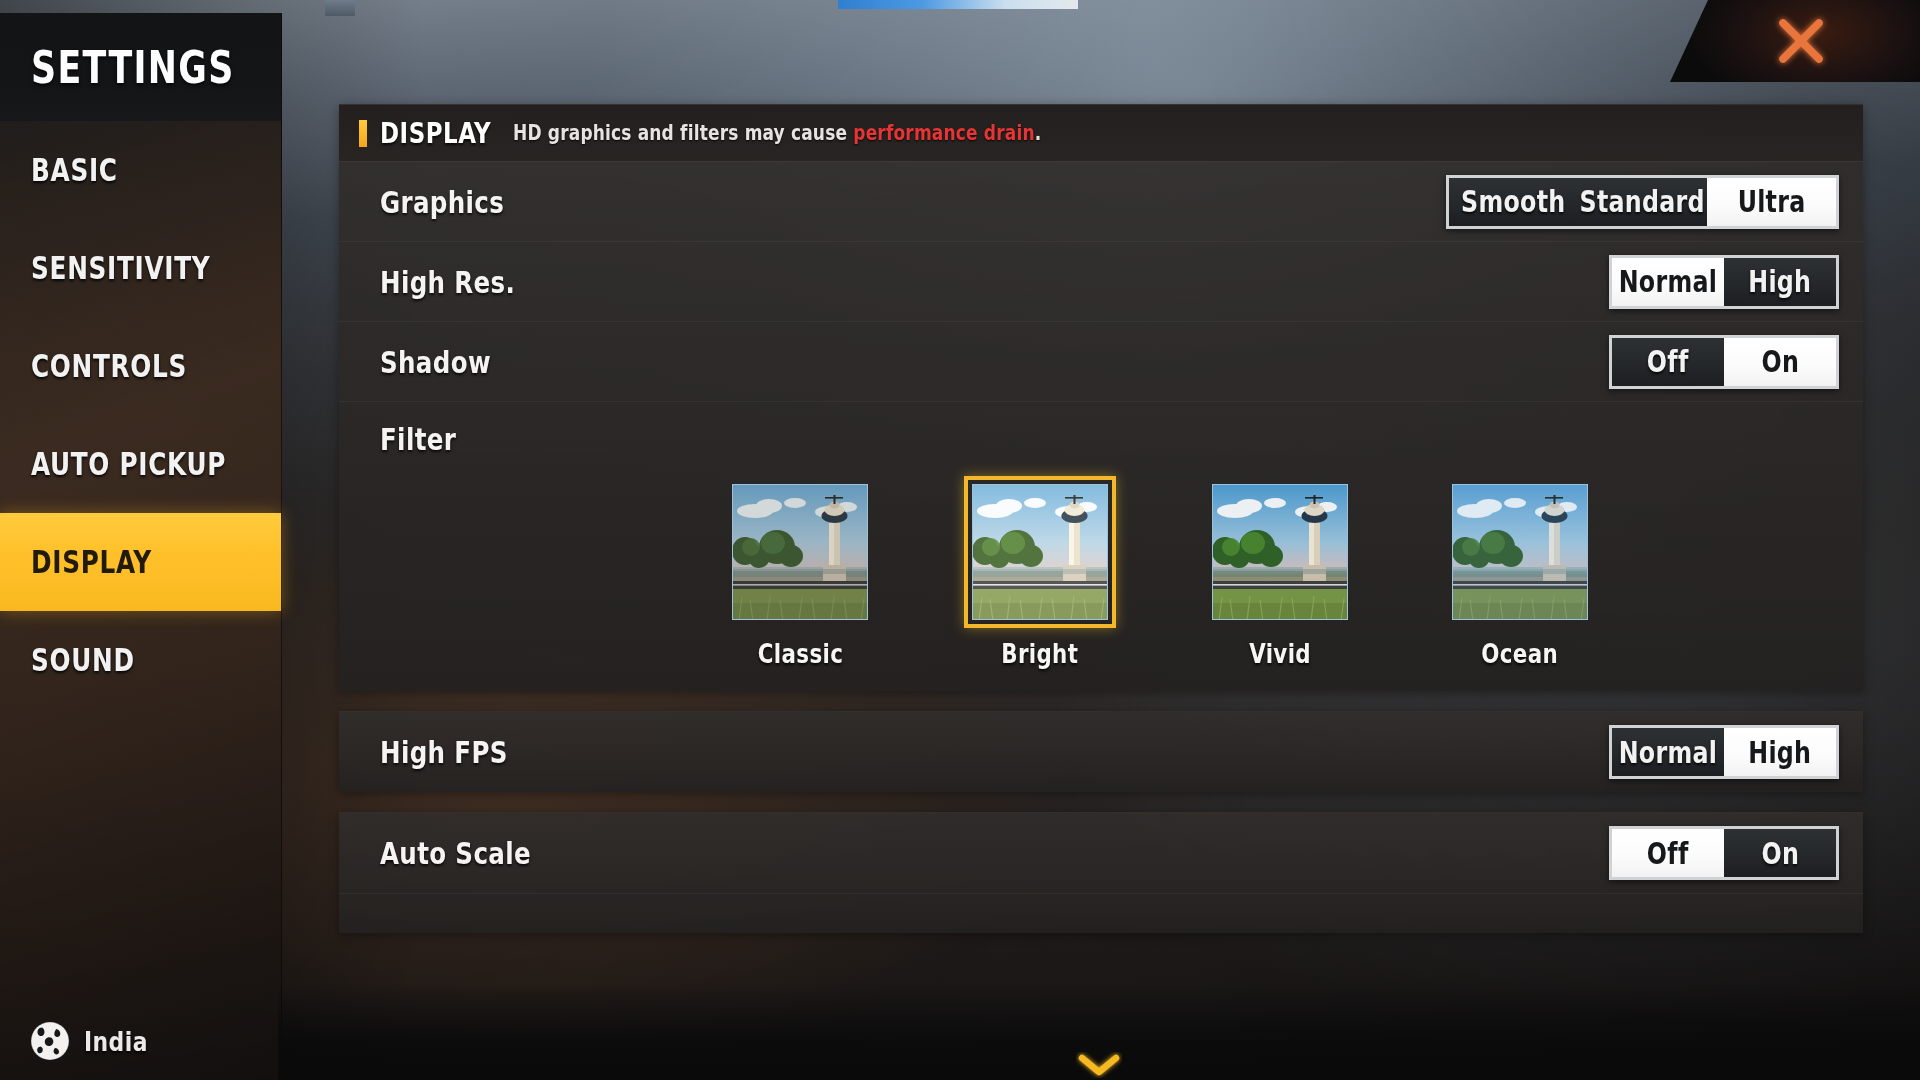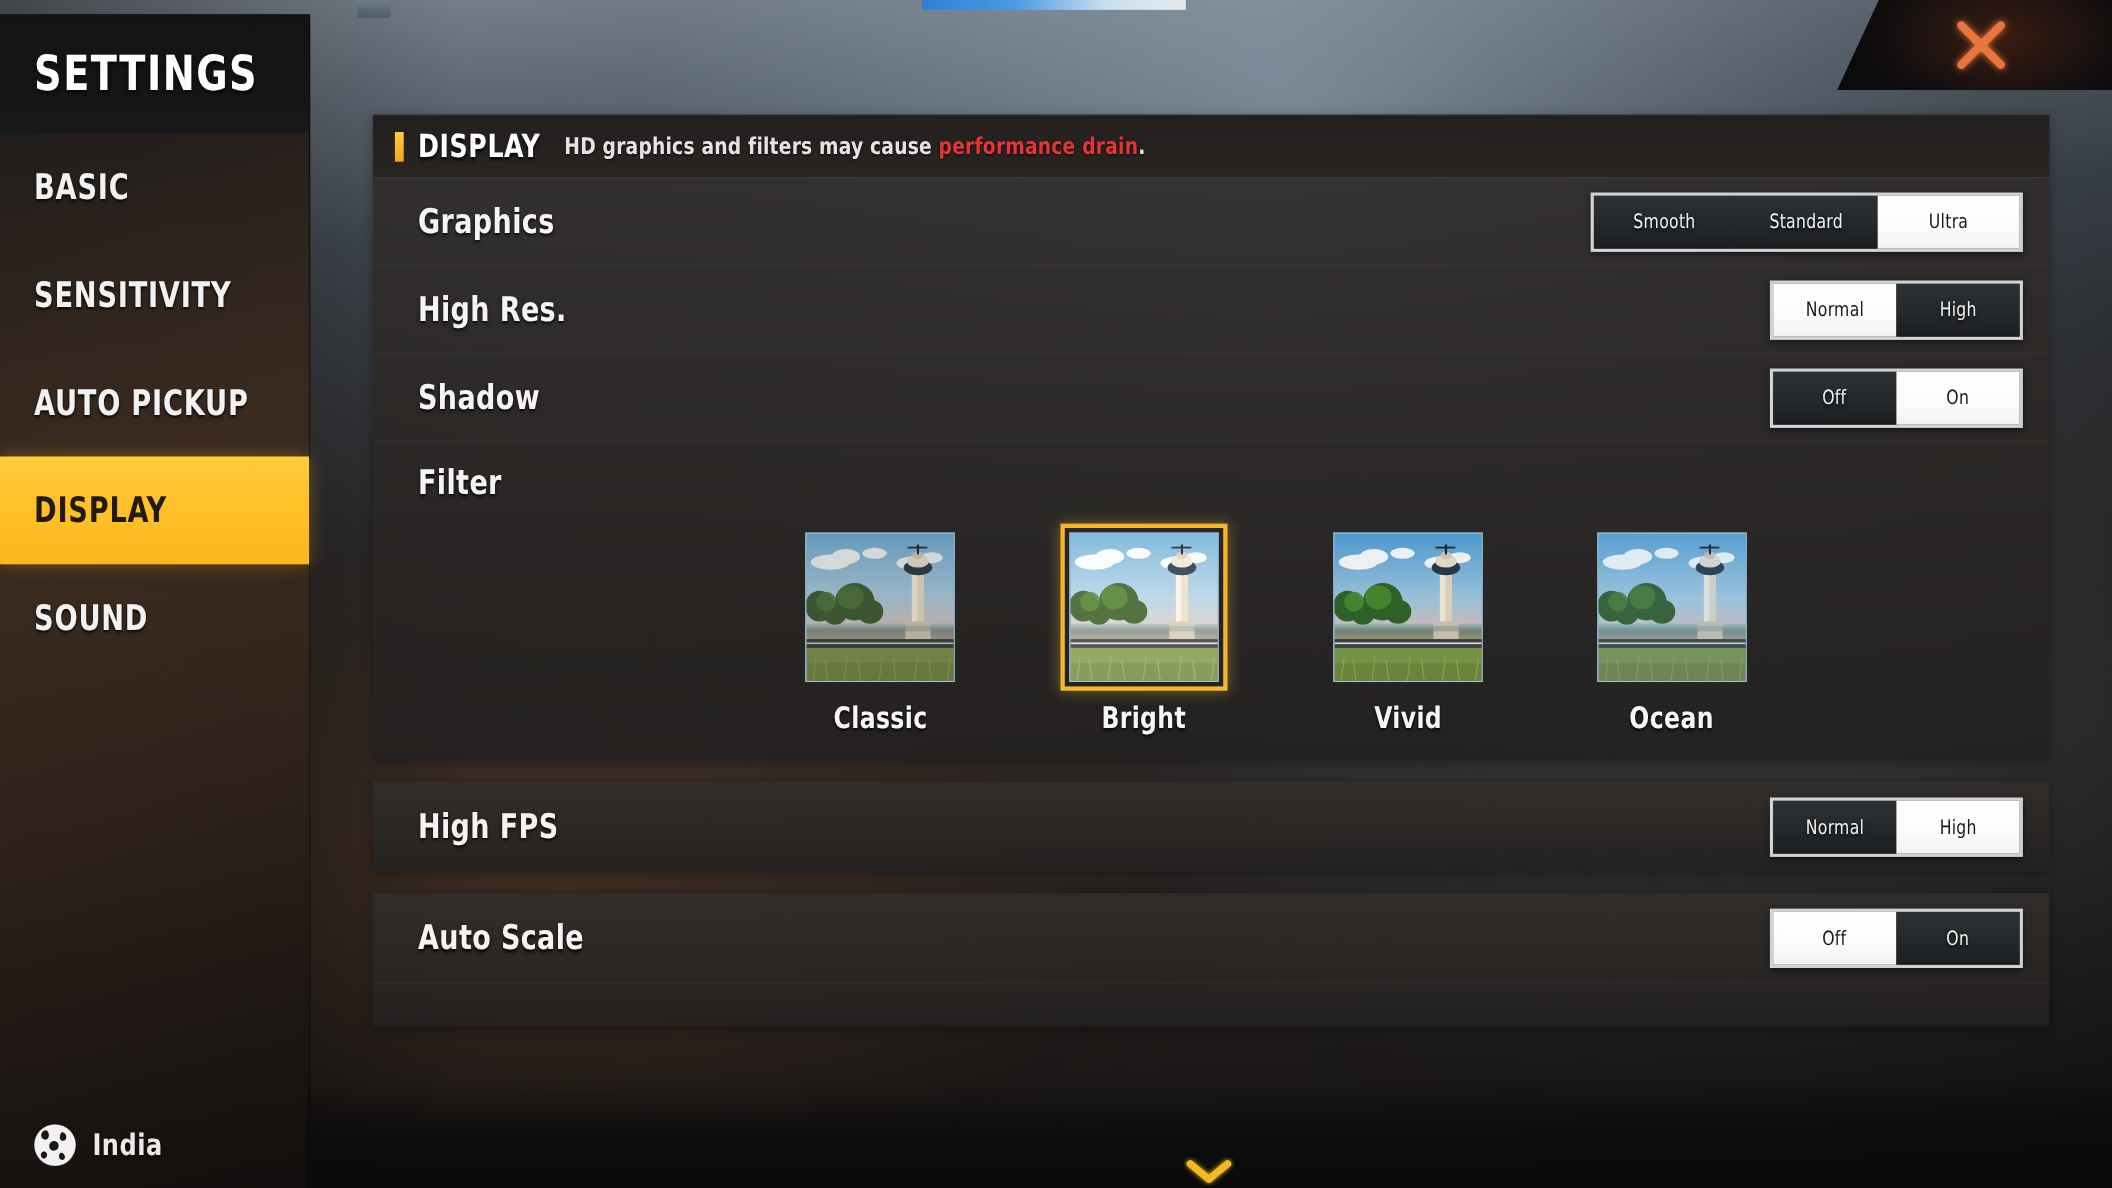--- a/index.html
+++ b/index.html
@@ -153,21 +153,21 @@
     border:3px solid #cfd3d6;
     background:#1e2023;
     box-shadow:0 2px 6px rgba(0,0,0,0.55);
     flex:0 0 auto;
   }
   .seg-opt {
     display:flex; align-items:center; justify-content:center;
     background:linear-gradient(180deg,#2e3134 0%, #25282b 55%, #1c1e21 100%);
     color:#f2f2f2;
     font-family:"Liberation Sans Narrow","DejaVu Sans Condensed","Liberation Sans", sans-serif;
-    font-weight:400; font-size:18px; letter-spacing:0.3px;
+    font-weight:700; font-size:30px; letter-spacing:0.3px;
     cursor:pointer; position:relative;
     text-shadow:0 2px 3px rgba(0,0,0,0.85);
   }
   .seg-opt > span { transform:scaleX(0.88); display:block; }
   .seg-opt.sel {
     background:linear-gradient(180deg,#ffffff 0%, #fbfbfb 60%, #f2f2f2 100%);
     color:#16181a; text-shadow:none;justify-content:center;
   }
   .seg-3 .seg-opt { width:129px; }
   .seg-2 .seg-opt { width:112px; }
@@ -234,20 +234,23 @@
 <div id="sidebar">
   <div id="settings-title-bar">
     <div id="settings-title">SETTINGS</div>
   </div>
 
   <div class="nav-item">
     <span class="nav-label">BASIC</span>
   </div>
   <div class="nav-item">
     <span class="nav-label">SENSITIVITY</span>
+  </div>
+  <div class="nav-item">
+    <span class="nav-label">CONTROLS</span>
   </div>
   <div class="nav-item">
     <span class="nav-label">AUTO PICKUP</span>
   </div>
   <div class="nav-item active">
     <span class="nav-label">DISPLAY</span>
   </div>
   <div class="nav-item">
     <span class="nav-label">SOUND</span>
   </div>

